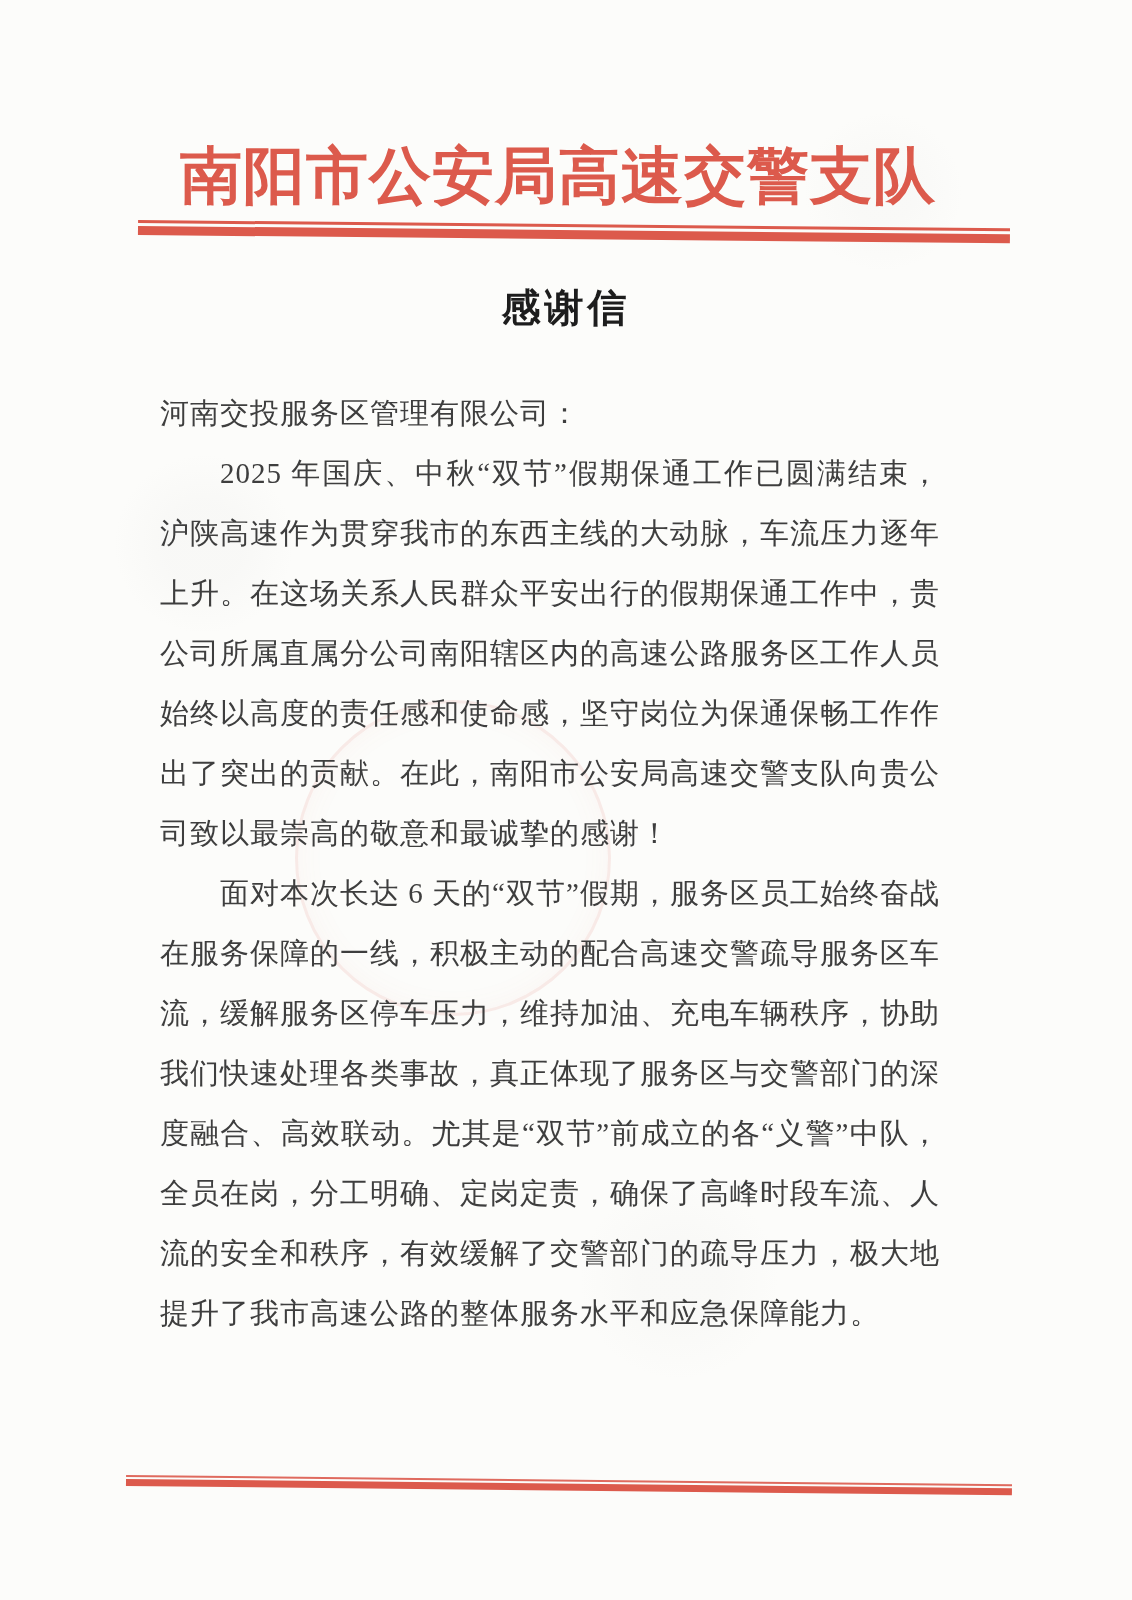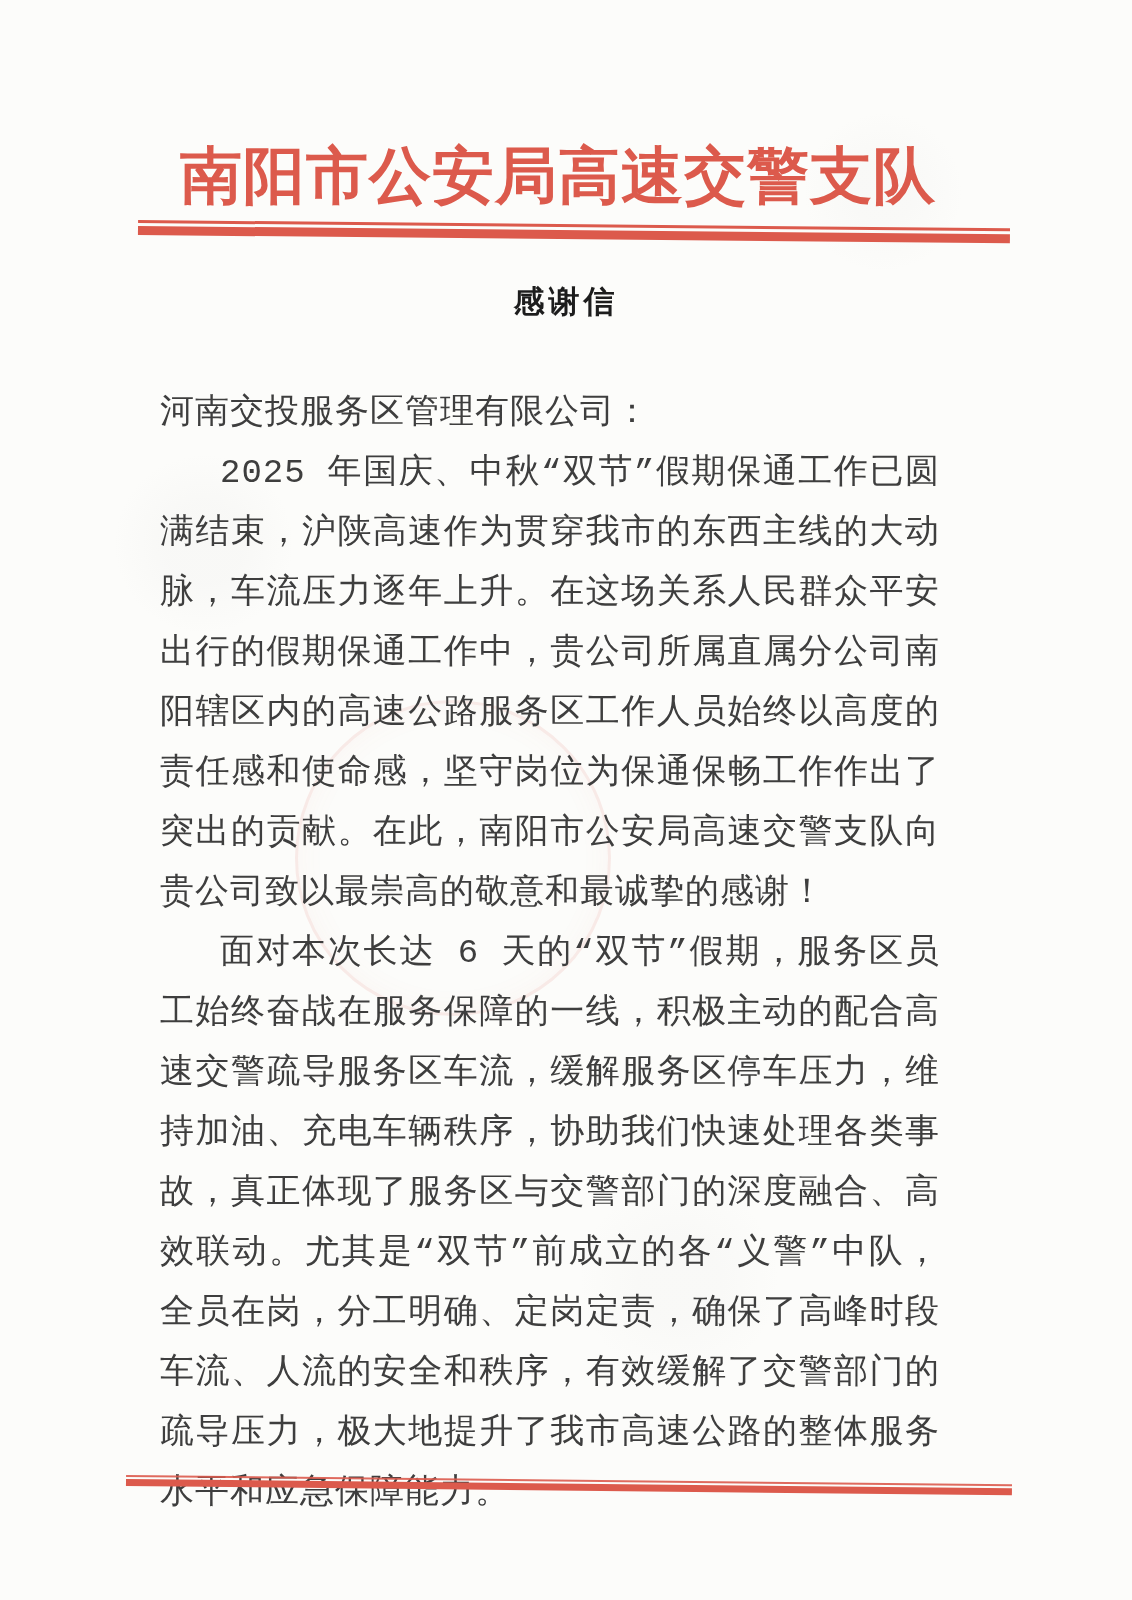--- a/index.html
+++ b/index.html
@@ -11,21 +11,21 @@
     position: relative;
     width: 1132px;
     height: 1600px;
     margin: 0 auto;
     overflow: hidden;
     background:
       radial-gradient(circle at 18% 34%, rgba(190,190,190,0.06) 0 40px, transparent 90px),
       radial-gradient(circle at 78% 12%, rgba(190,190,190,0.05) 0 30px, transparent 80px),
       radial-gradient(circle at 60% 80%, rgba(190,190,190,0.05) 0 40px, transparent 100px),
       #fcfcfa;
-    font-family: Liberation Mono, monospace;
+    font-family: Liberation Serif, serif;
   }
 
   
   .letterhead {
     position: absolute;
     top: 134px;
     left: 122px;
     width: 872px;
     text-align: center;
     font-size: 62px;
@@ -47,33 +47,33 @@
   .rule-top .thin  { height: 3px; background: var(--red, #dc5a4c); margin-bottom: 3px; }
   .rule-top .thick { height: 9px; background: var(--red, #dc5a4c); }
 
   
   .doc-title {
     position: absolute;
     top: 281px;
     left: 0;
     width: 1132px;
     text-align: center;
-    font-size: 31px;
+    font-size: 39px;
     font-weight: 700;
     letter-spacing: 4px;
     color: var(--ink-title, #1d1d1d);
   }
 
   
   .body-block {
     position: absolute;
     top: 383px;
     left: 160px;
     width: 780px;
-    font-size: 34px;
+    font-size: 29px;
     line-height: 60px;
     letter-spacing: 1px;
     color: var(--ink-body, #3e3e3e);
     text-align: justify;
   }
   .body-block p { margin: 0; }
   .body-block p.indent { text-indent: 60px; }
 
   
   .stamp-ghost {

